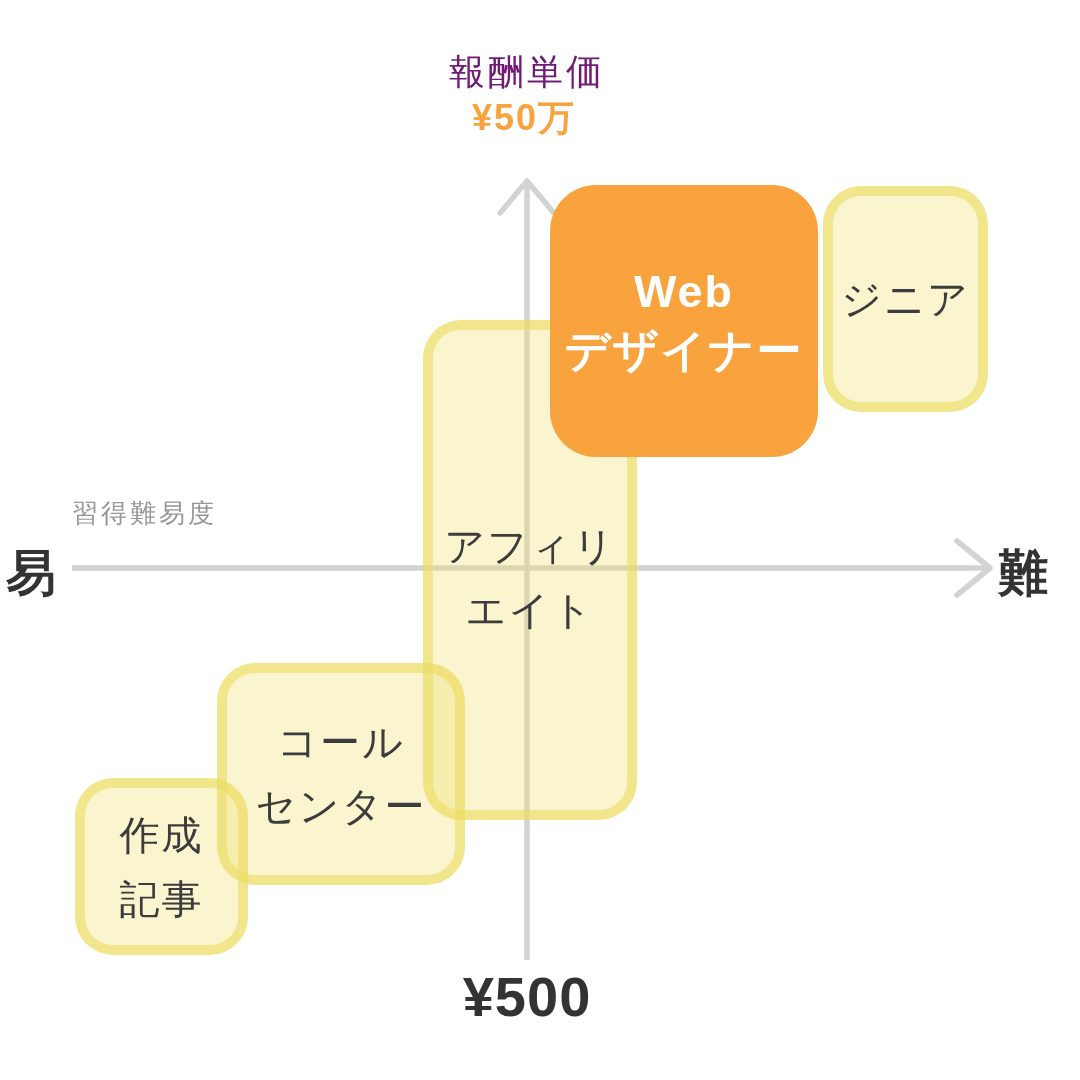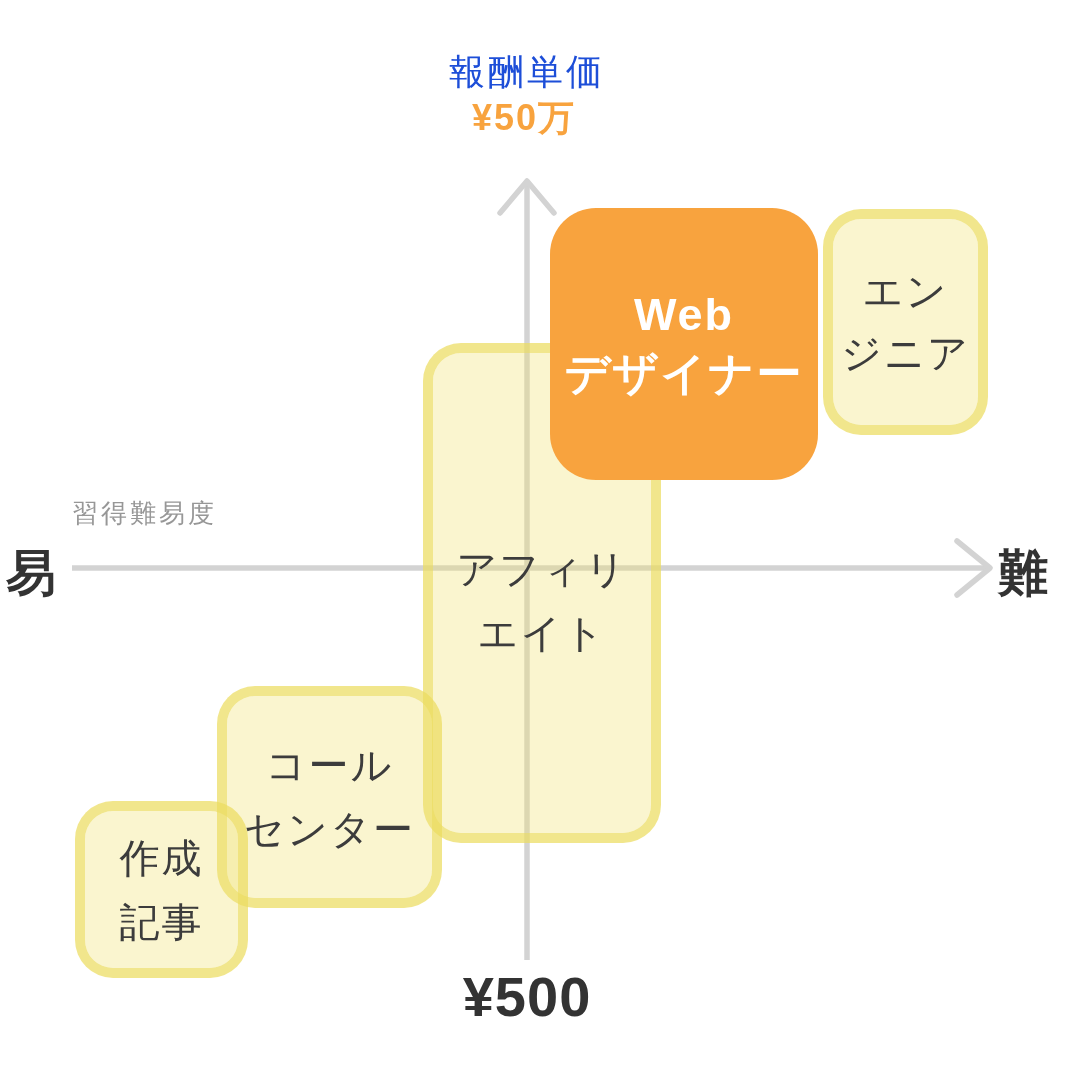--- a/index.html
+++ b/index.html
@@ -5,43 +5,42 @@
   html,body{margin:0;padding:0;background:#ffffff;}
   .stage{
     position:relative;
     width:1080px;height:1080px;
     background:#ffffff;
     overflow:hidden;
     font-family:"Liberation Sans","DejaVu Sans",sans-serif;
   }
   .axes{position:absolute;left:0;top:0;z-index:1;}
   .lbl{position:absolute;white-space:nowrap;z-index:4;}
-  .y-title{left:527px;top:48px;transform:translateX(-50%);font-size:36px;letter-spacing:3px;color:#1d4ed8;}
+  .y-title{left:527px;top:48px;transform:translateX(-50%);font-size:36px;letter-spacing:3px;color:#701a75;}
   .y-max{left:524px;top:94px;transform:translateX(-50%);font-size:36px;font-weight:bold;letter-spacing:2px;color:#f8a33e;}
   .y-min{left:527px;top:964px;transform:translateX(-50%);font-size:56px;font-weight:bold;letter-spacing:1px;color:#333333;}
   .x-title{left:72px;top:496px;font-size:26px;letter-spacing:3px;color:#979797;}
   .x-min{left:6px;top:540px;font-size:50px;font-weight:bold;color:#333333;}
   .x-max{left:998px;top:540px;font-size:50px;font-weight:bold;color:#333333;}
 
   .tag{
     position:absolute;
     box-sizing:border-box;
     border:10px solid rgba(236,221,96,0.72);
     background:rgba(240,226,110,0.33);
     background-clip:padding-box;
     border-radius:38px;
     display:flex;flex-direction:column;
     align-items:center;justify-content:center;
     font-size:40px;line-height:1.6;letter-spacing:2px;
     color:#3c3c3c;text-align:center;
     z-index:2;
-    margin-top:23px;
   }
-  .tag-affiliate{left:423px;top:320px;width:238px;height:500px;padding-top:16px;}
-  .tag-callcenter{left:217px;top:663px;width:225px;height:222px;}
+  .tag-affiliate{left:423px;top:320px;width:214px;height:500px;padding-top:16px;}
+  .tag-callcenter{left:217px;top:663px;width:248px;height:222px;}
   .tag-article{left:75px;top:778px;width:173px;height:177px;}
   .tag-engineer{left:823px;top:186px;width:165px;height:226px;line-height:1.55;}
   .tag-designer{
     left:550px;top:185px;width:268px;height:272px;
     border:none;background:#f8a33e;border-radius:46px;
     color:#ffffff;font-weight:bold;font-size:45px;line-height:1.32;
     z-index:3;
   }
 </style>
 </head>
@@ -72,21 +71,20 @@
     <div>コール</div>
     <div>センター</div>
   </div>
 
   <div class="tag tag-article">
     <div>作成</div>
     <div>記事</div>
   </div>
 
   <div class="tag tag-engineer">
-    <div>エン</div>
     <div>ジニア</div>
   </div>
 
   <div class="tag tag-designer">
     <div>Web</div>
     <div>デザイナー</div>
   </div>
 
 </div>
 

